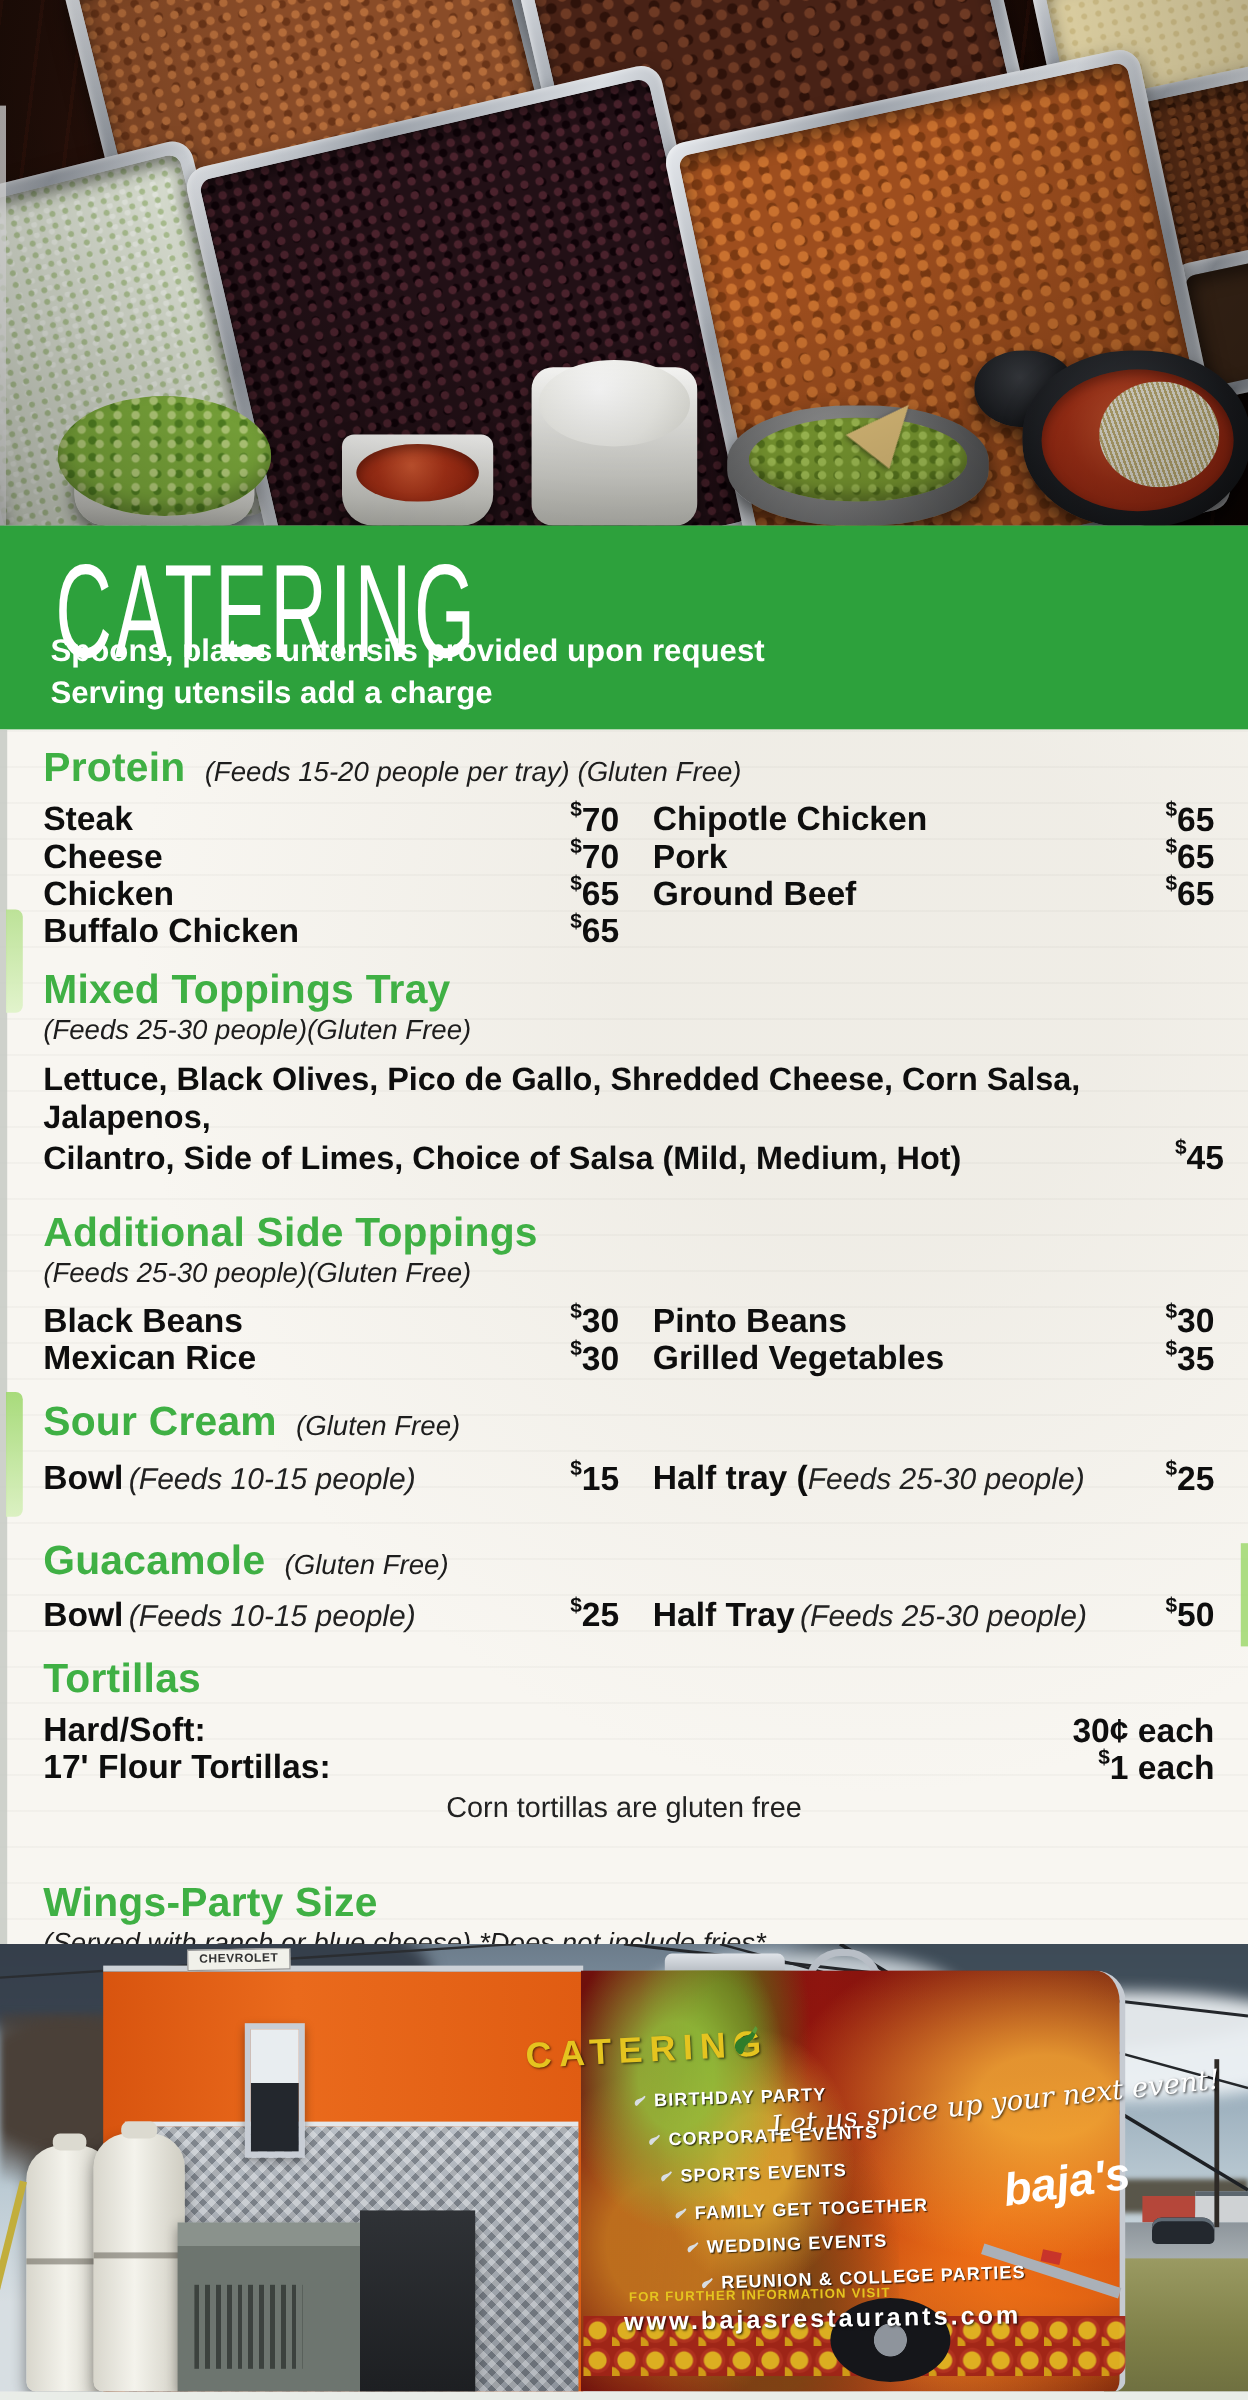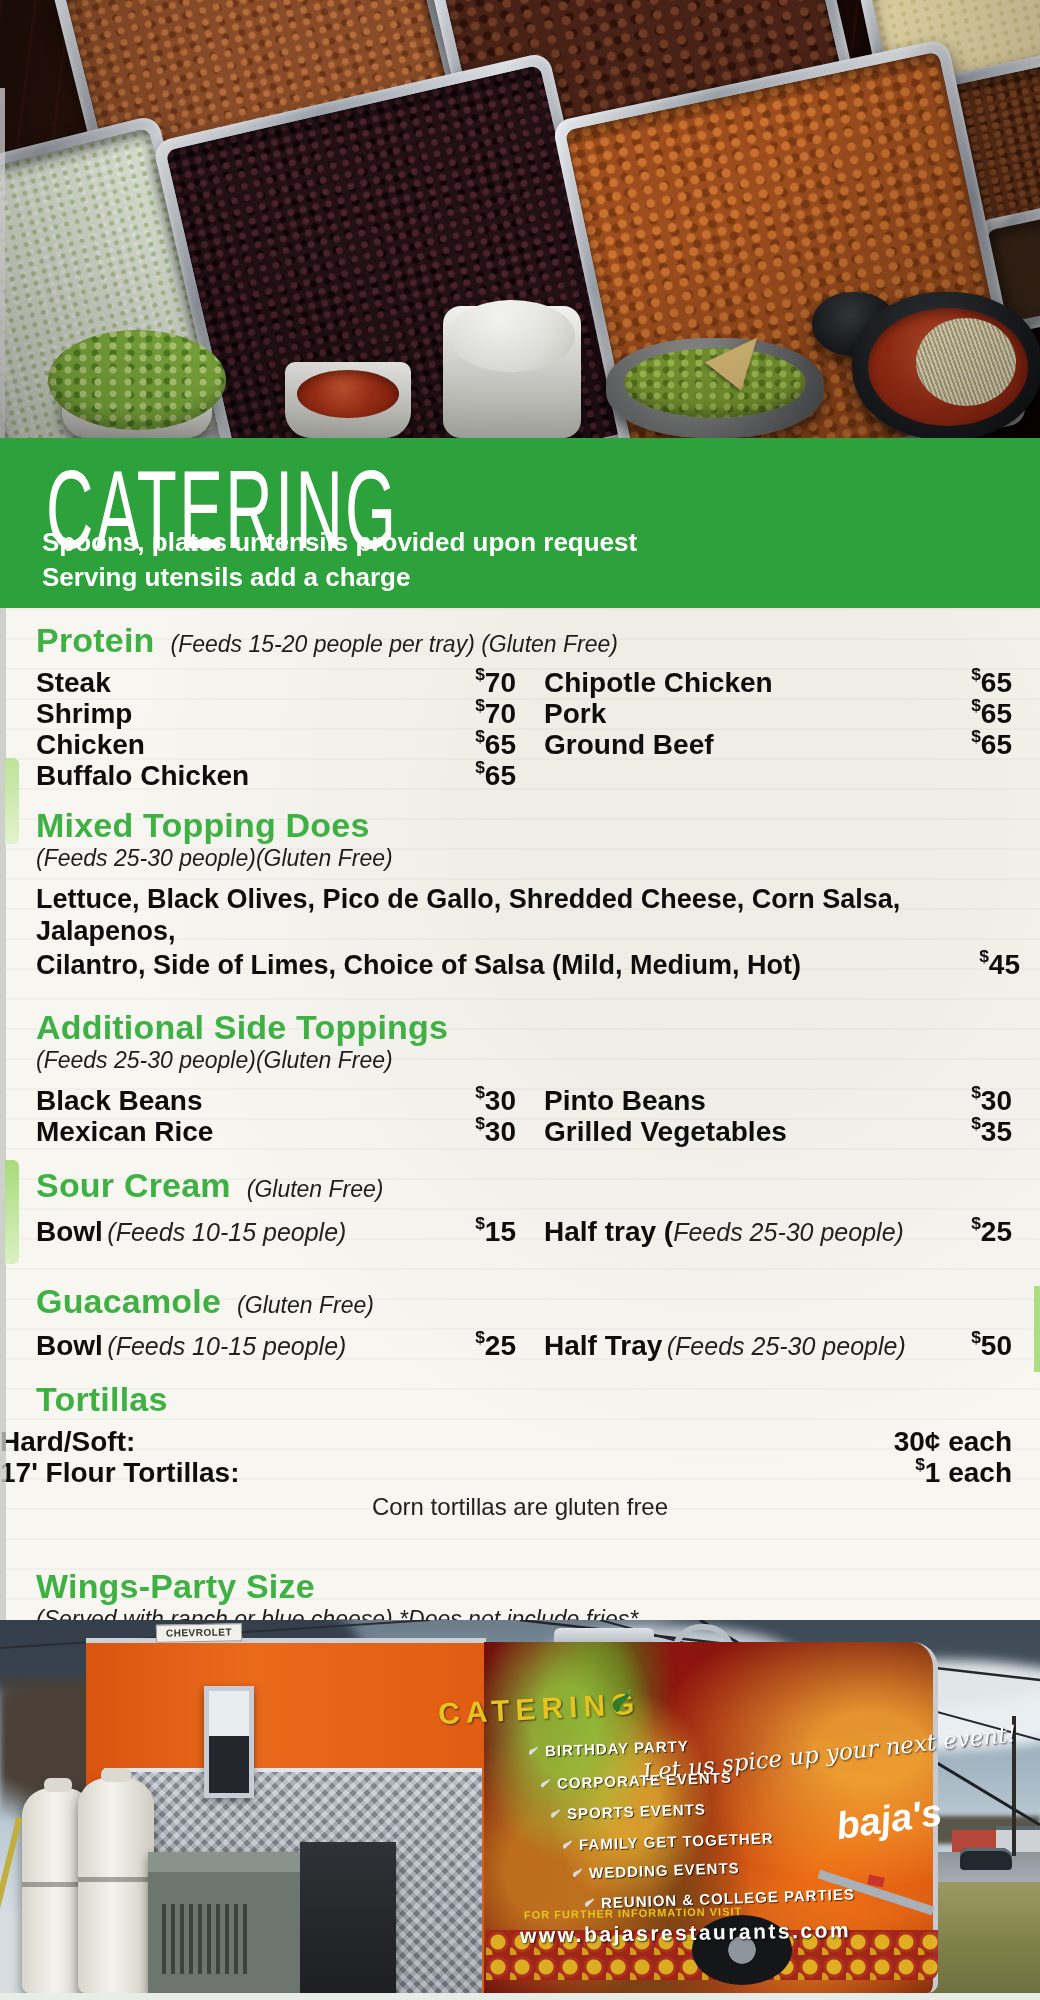--- a/index.html
+++ b/index.html
@@ -112,21 +112,21 @@
   .heading { color:#3fb044; font-size:34px; font-weight:800; letter-spacing:.2px; }
   .note { font-style:italic; font-size:23px; color:#1d1d1d; }
   .item-grid { display:grid; grid-template-columns:410px 70px 28px auto 84px; align-items:baseline;
     padding-left:36px; padding-right:28px; height:31px; }
   .iname { font-weight:800; font-size:28px; color:#0e0e0e; white-space:nowrap; }
   .idesc { font-weight:400; font-style:italic; font-size:25px; color:#222; }
   .price { font-weight:800; font-size:28px; color:#0e0e0e; text-align:right; white-space:nowrap; }
   .price sup { font-size:.62em; position:relative; top:-2px; }
   .desc-line { padding-left:36px; padding-right:20px; font-weight:800; font-size:27px; color:#0e0e0e; line-height:1.18; }
   .desc-flex { display:flex; justify-content:space-between; align-items:baseline; }
-  .full-row { display:flex; justify-content:space-between; align-items:baseline; padding-right:28px; height:31px; }
+  .full-row { display:flex; justify-content:space-between; align-items:baseline; padding-left:36px; padding-right:28px; height:31px; }
   .center-note { text-align:center; font-size:24px; color:#222; }
 
   
   .photo-bottom { position:relative; width:1040px; height:373px; overflow:hidden;
     background:linear-gradient(180deg,#6c7c8b 0%, #92a7b6 28%, #bccbd4 55%, #d7dee2 80%); }
   .cloud { position:absolute; border-radius:50%; filter:blur(6px); }
   .c1 { left:640px; top:-30px; width:460px; height:120px; background:rgba(50,62,74,.8); }
   .c2 { left:760px; top:40px; width:360px; height:90px; background:rgba(243,246,248,.9); }
   .c3 { left:540px; top:6px; width:260px; height:70px; background:rgba(225,232,238,.8); }
   .c4 { left:-60px; top:-40px; width:420px; height:130px; background:rgba(44,52,64,.85); }
@@ -292,21 +292,21 @@
     </div>
     <div style="margin-top:6px;">
       <div class="item-grid">
         <span class="iname">Steak</span>
         <span class="price"><sup>$</sup><span>70</span></span>
         <span></span>
         <span class="iname">Chipotle Chicken</span>
         <span class="price"><sup>$</sup><span>65</span></span>
       </div>
       <div class="item-grid">
-        <span class="iname">Shrimp</span>
+        <span class="iname">Cheese</span>
         <span class="price"><sup>$</sup><span>70</span></span>
         <span></span>
         <span class="iname">Pork</span>
         <span class="price"><sup>$</sup><span>65</span></span>
       </div>
       <div class="item-grid">
         <span class="iname">Chicken</span>
         <span class="price"><sup>$</sup><span>65</span></span>
         <span></span>
         <span class="iname">Ground Beef</span>
@@ -315,21 +315,21 @@
       <div class="item-grid">
         <span class="iname">Buffalo Chicken</span>
         <span class="price"><sup>$</sup><span>65</span></span>
         <span></span>
         <span class="iname"></span>
         <span class="price"></span>
       </div>
     </div>
 
     <div class="heading-row" style="margin-top:16px;">
-      <span class="heading">Mixed Topping Does</span>
+      <span class="heading">Mixed Toppings Tray</span>
     </div>
     <div class="heading-row">
       <span class="note">(Feeds 25-30 people)(Gluten Free)</span>
     </div>
     <div class="desc-line" style="margin-top:12px;">Lettuce, Black Olives, Pico de Gallo, Shredded Cheese, Corn Salsa, Jalapenos,</div>
     <div class="desc-line desc-flex">
       <span>Cilantro, Side of Limes, Choice of Salsa (Mild, Medium, Hot)</span>
       <span class="price"><sup>$</sup><span>45</span></span>
     </div>
 

